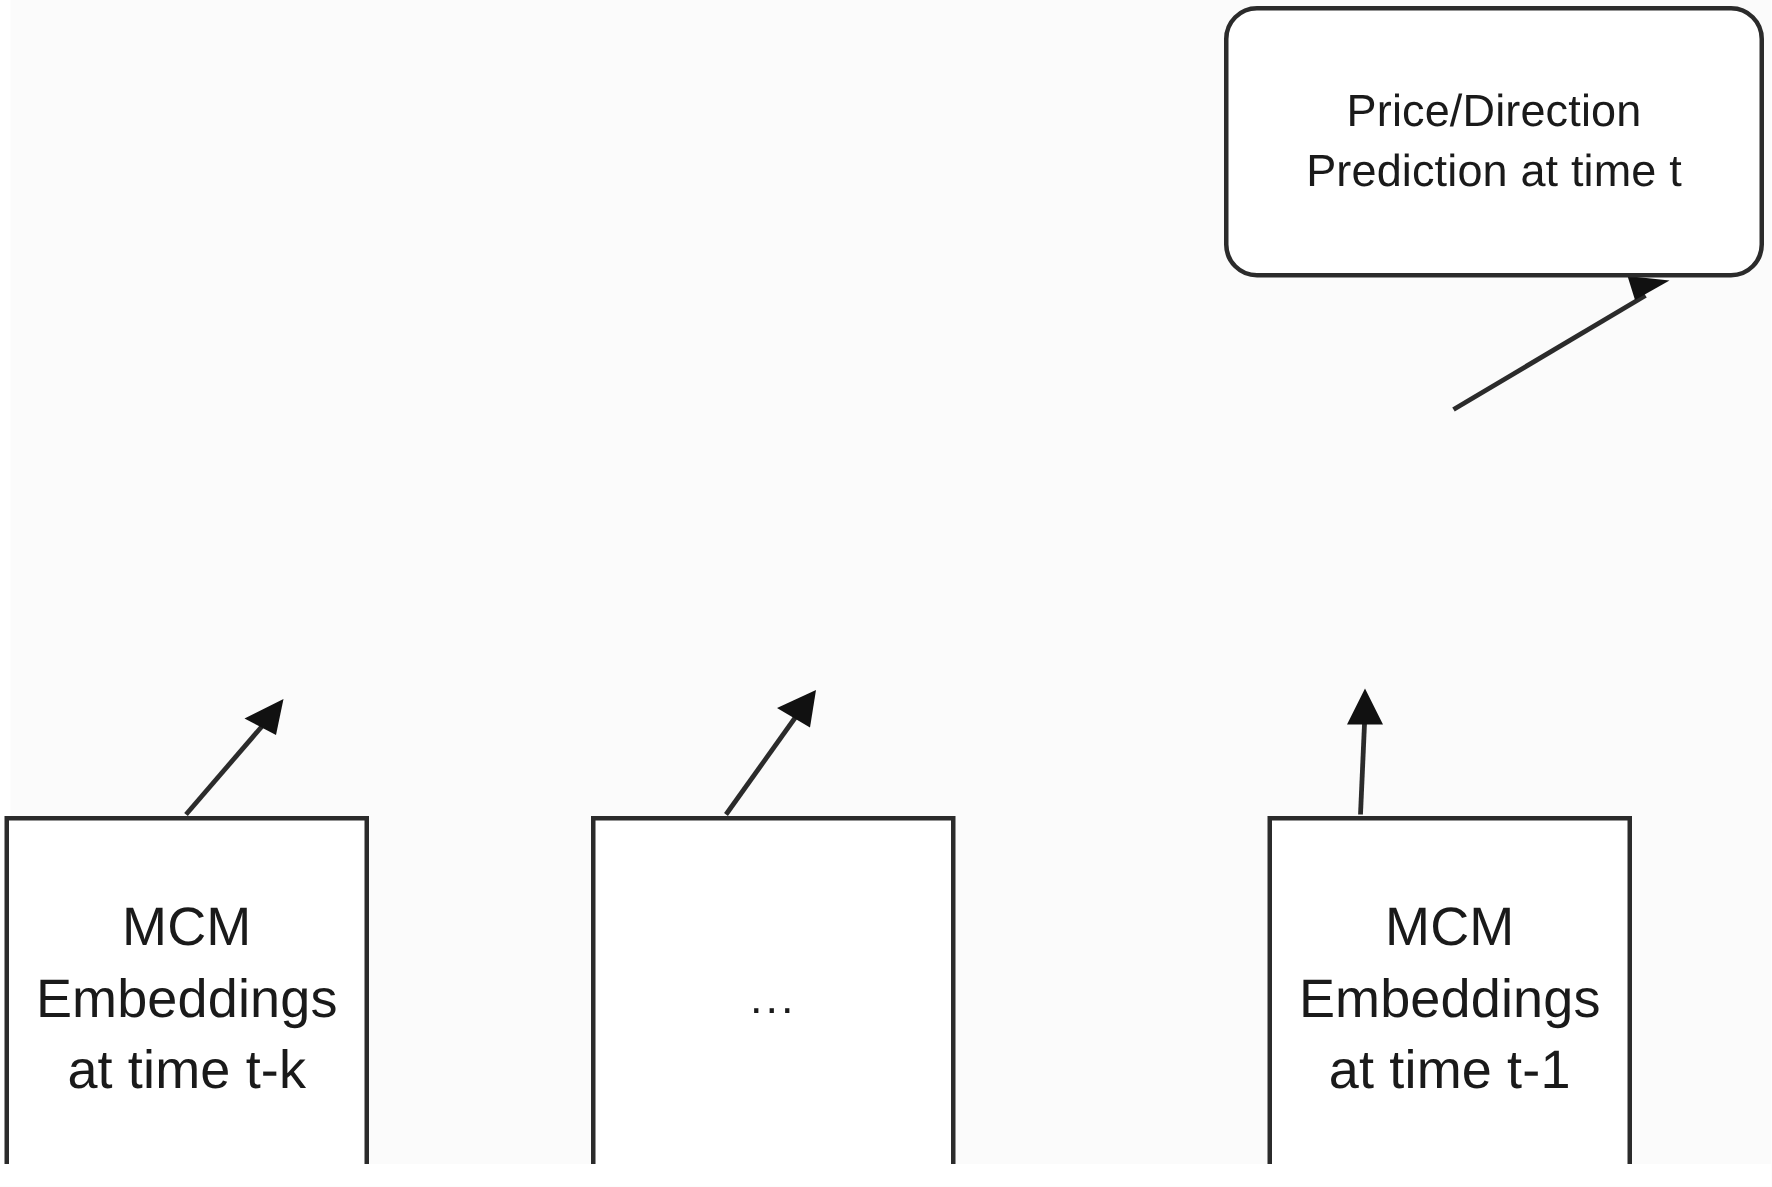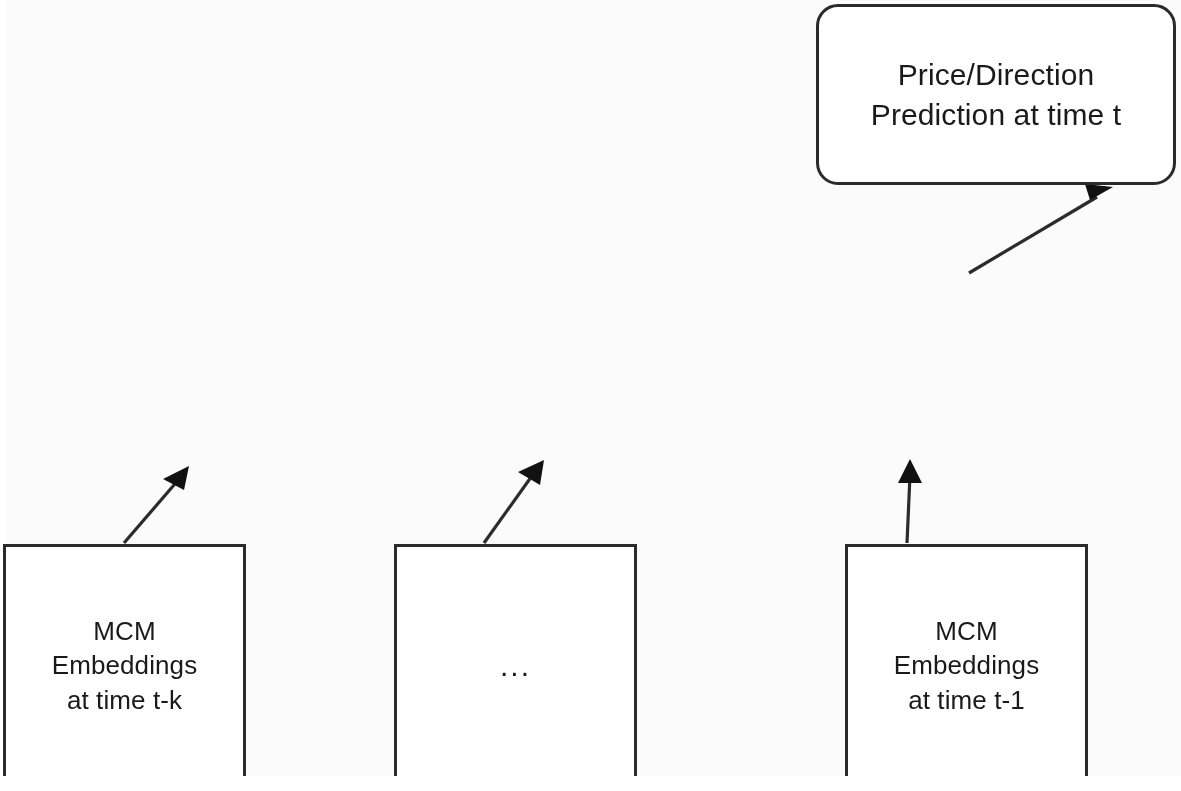--- a/index.html
+++ b/index.html
@@ -72,21 +72,21 @@
     width: 243px;
     height: 243px;
   }
   #node-emb-t1 {
     left: 845px;
     top: 544px;
     width: 243px;
     height: 243px;
   }
   #node-emb-tk .label,
-  #node-emb-t1 .label { font-size: 26px; }
+  #node-emb-t1 .label { font-size: 36px; }
   #node-ellipsis .label {
     font-size: 30px;
     letter-spacing: 2px;
   }
 
   
   #arrows {
     position: absolute;
     left: 0; top: 0;
     width: 1181px;

